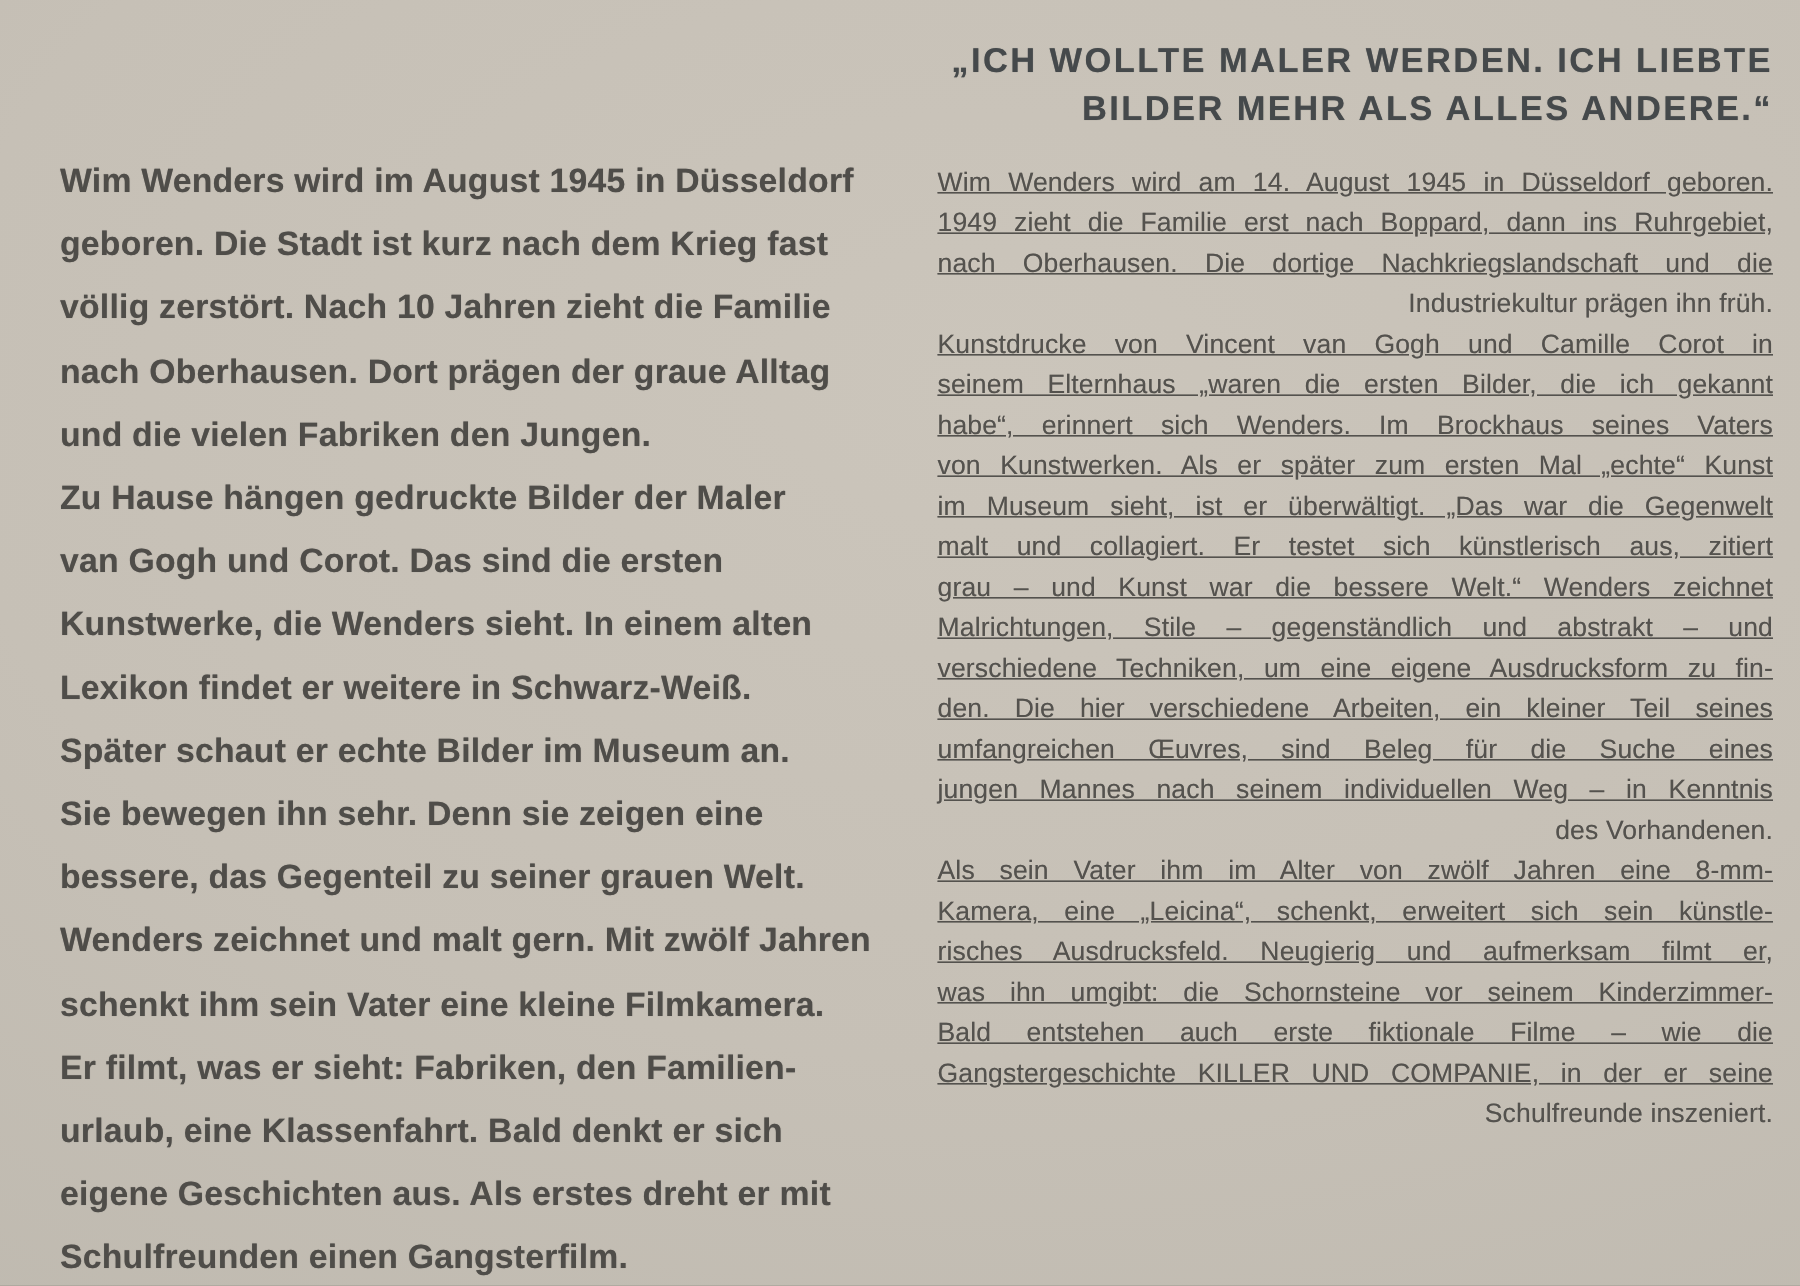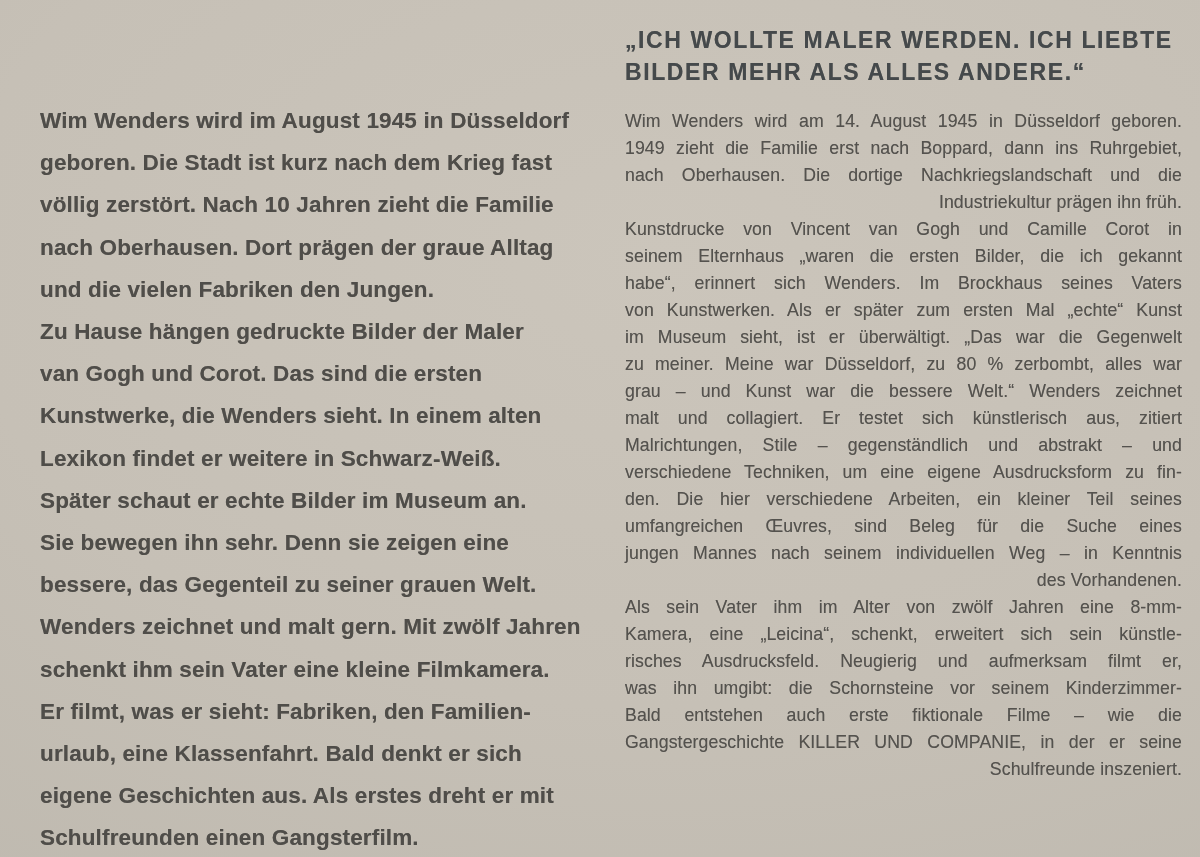--- a/index.html
+++ b/index.html
@@ -39,34 +39,35 @@
   }
   .heading {
     margin: 0;
     color: #45494b;
     font-size: 23px;
     font-weight: 700;
     letter-spacing: 1.6px;
     line-height: 31.5px;
     text-shadow: 0 0 0.5px rgba(69,73,75,0.6);
   }
-  .hl { display: block; }
+  .hl { display: block; text-align: right; }
   .rbody {
     margin-top: 20px;
     color: #54524e;
     font-size: 17.7px;
     font-weight: 400;
     line-height: 27px;
     letter-spacing: 0.1px;
     text-shadow: 0 0 0.4px rgba(84,82,78,0.5);
   }
   .rline { text-align: right; }
   .rline.just {
     text-align: justify;
     text-align-last: justify;
+    text-decoration: underline;
   }
 </style>
 </head>
 <body>
 
 <div class="panel">
 
   <div class="col-left" id="left-col">
       <div class="lline">Wim Wenders wird im August 1945 in Düsseldorf</div>
       <div class="lline">geboren. Die Stadt ist kurz nach dem Krieg fast</div>
@@ -96,23 +97,22 @@
     <div class="rbody" id="right-body">
         <div class="rline just">Wim Wenders wird am 14. August 1945 in Düsseldorf geboren.</div>
         <div class="rline just">1949 zieht die Familie erst nach Boppard, dann ins Ruhrgebiet,</div>
         <div class="rline just">nach Oberhausen. Die dortige Nachkriegslandschaft und die</div>
         <div class="rline">Industriekultur prägen ihn früh.</div>
         <div class="rline just">Kunstdrucke von Vincent van Gogh und Camille Corot in</div>
         <div class="rline just">seinem Elternhaus „waren die ersten Bilder, die ich gekannt</div>
         <div class="rline just">habe“, erinnert sich Wenders. Im Brockhaus seines Vaters</div>
         <div class="rline just">von Kunstwerken. Als er später zum ersten Mal „echte“ Kunst</div>
         <div class="rline just">im Museum sieht, ist er überwältigt. „Das war die Gegenwelt</div>
-        <div class="rline just">zu meiner. Meine war Düsseldorf, zu 80 % zerbombt, alles war</div>
+        <div class="rline just">malt und collagiert. Er testet sich künstlerisch aus, zitiert</div>
         <div class="rline just">grau – und Kunst war die bessere Welt.“ Wenders zeichnet</div>
-        <div class="rline just">malt und collagiert. Er testet sich künstlerisch aus, zitiert</div>
         <div class="rline just">Malrichtungen, Stile – gegenständlich und abstrakt – und</div>
         <div class="rline just">verschiedene Techniken, um eine eigene Ausdrucksform zu fin-</div>
         <div class="rline just">den. Die hier verschiedene Arbeiten, ein kleiner Teil seines</div>
         <div class="rline just">umfangreichen Œuvres, sind Beleg für die Suche eines</div>
         <div class="rline just">jungen Mannes nach seinem individuellen Weg – in Kenntnis</div>
         <div class="rline">des Vorhandenen.</div>
         <div class="rline just">Als sein Vater ihm im Alter von zwölf Jahren eine 8-mm-</div>
         <div class="rline just">Kamera, eine „Leicina“, schenkt, erweitert sich sein künstle-</div>
         <div class="rline just">risches Ausdrucksfeld. Neugierig und aufmerksam filmt er,</div>
         <div class="rline just">was ihn umgibt: die Schornsteine vor seinem Kinderzimmer-</div>

